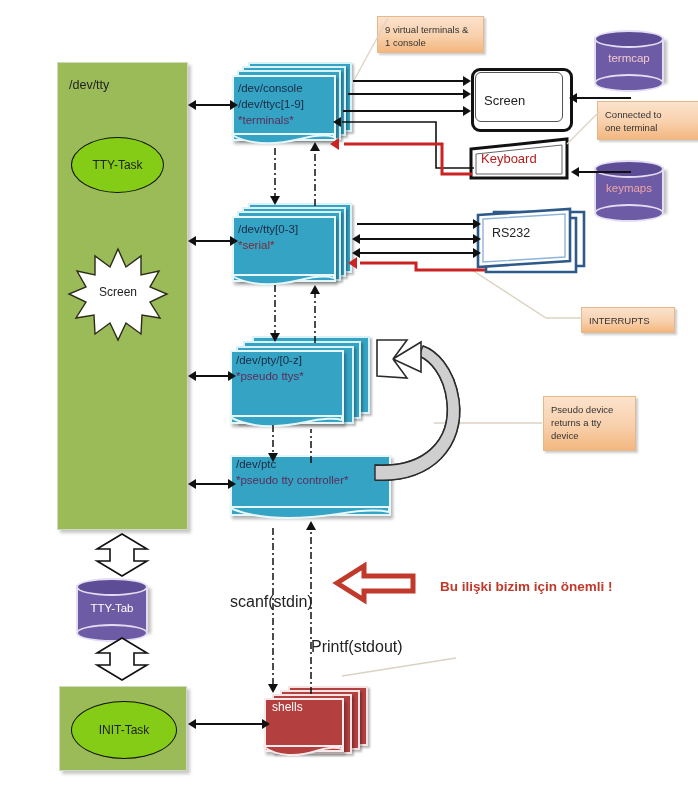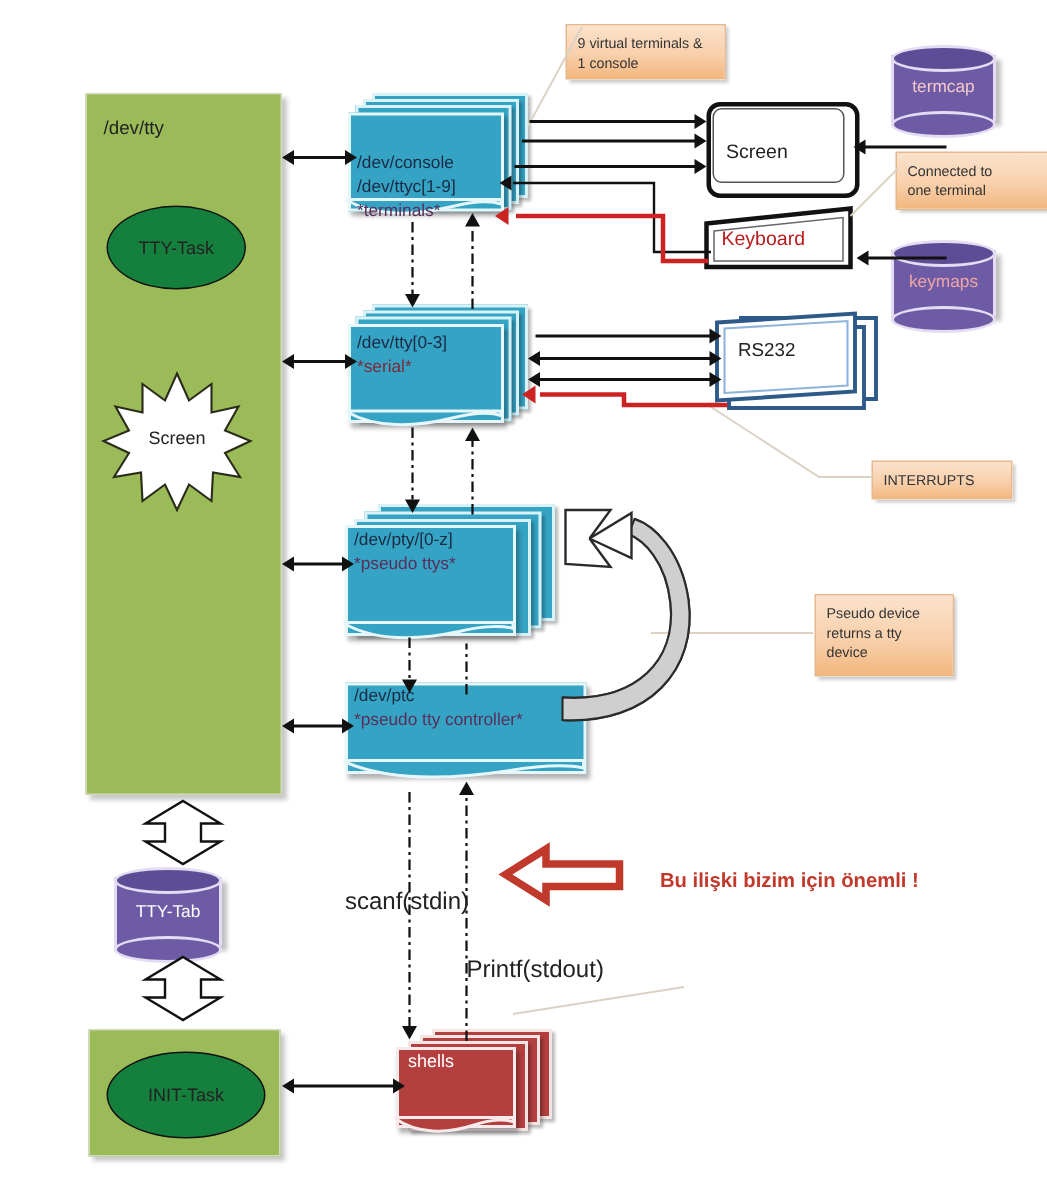--- a/index.html
+++ b/index.html
@@ -9,21 +9,21 @@
 
   
   .abs{position:absolute;box-sizing:border-box;}
 
   
   .green{background:#9BBB59;border:1px solid #cfd9be;
          box-shadow:3px 3px 3px rgba(0,0,0,0.22);}
   .green-label{position:absolute;left:12px;top:8px;font-size:12.5px;color:#222;}
 
   
-  .ellipse{position:absolute;background:#15803d;border:1.3px solid #111;
+  .ellipse{position:absolute;background:#84cc16;border:1.3px solid #111;
            border-radius:50%;display:flex;align-items:center;justify-content:center;
            font-size:12px;color:#222;}
 
   
   .docstack{position:absolute;}
   .docstack .sheet{position:absolute;background:#35A3C4;
            border:2px solid #D8F2F8;box-shadow:2px 2px 2px rgba(0,0,0,0.28);}
   .docstack .front{position:absolute;background:#35A3C4;border:2px solid #E6F7FB;
            box-shadow:2px 3px 3px rgba(0,0,0,0.30);}
   .doctext{position:absolute;font-size:11.5px;color:#1a2a44;line-height:16px;
@@ -119,21 +119,21 @@
     <div class="sheet" style="left:16px;top:0;width:100px;height:66px;"></div>
     <div class="sheet" style="left:10px;top:4px;width:100px;height:66px;"></div>
     <div class="sheet" style="left:5px;top:8px;width:100px;height:66px;"></div>
     <div class="front" style="left:0;top:13px;width:100px;height:62px;"></div>
     <div class="abs" style="left:-2px;top:70px;width:106px;height:12px;">
       <svg width="106" height="12" viewBox="0 0 106 12">
         <path d="M2,1 C20,11 45,11 70,5 C86,1 98,1 104,3 L104,0 L2,0 Z" fill="#35A3C4" stroke="#E6F7FB" stroke-width="2"></path>
       </svg>
     </div>
   </div>
-  <div class="doctext" style="left:238px;top:80px;margin-top:21px;">
+  <div class="doctext" style="left:238px;top:80px;">
     <div>/dev/console</div>
     <div>/dev/ttyc[1-9]</div>
     <div class="star">*terminals*</div>
   </div>
 
   <div class="docstack" style="left:232px;top:203px;width:120px;height:80px;">
     <div class="sheet" style="left:16px;top:0;width:100px;height:66px;"></div>
     <div class="sheet" style="left:10px;top:4px;width:100px;height:66px;"></div>
     <div class="sheet" style="left:5px;top:8px;width:100px;height:66px;"></div>
     <div class="front" style="left:0;top:13px;width:100px;height:62px;"></div>

